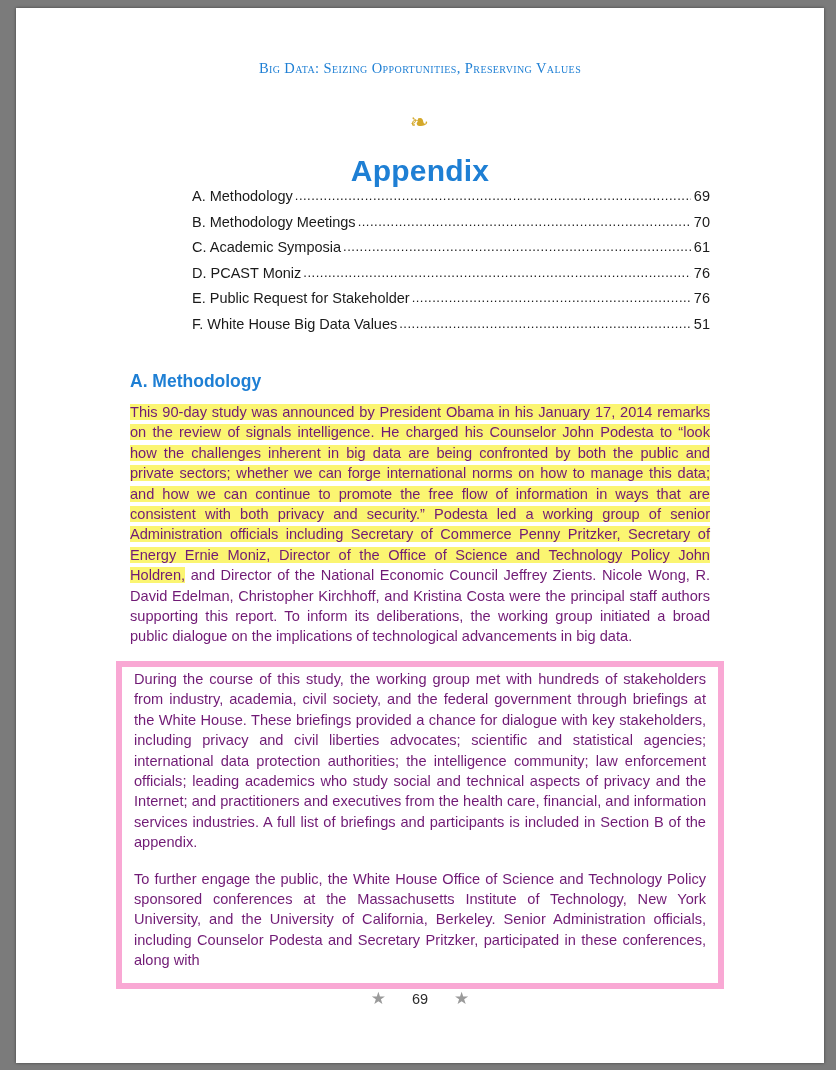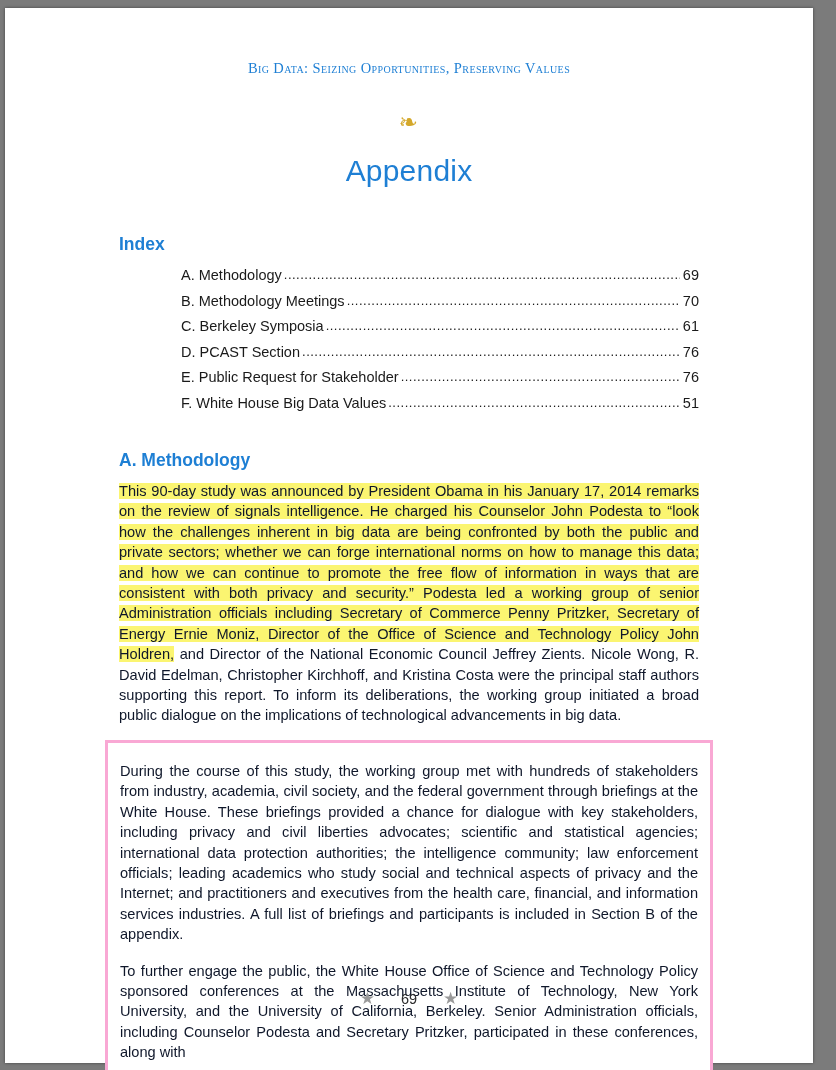--- a/index.html
+++ b/index.html
@@ -10,21 +10,21 @@
   }
   #viewport {
     position: relative;
     width: 836px;
     height: 1070px;
     background: #7b7b7b;
     overflow: hidden;
   }
   #page {
     position: absolute;
-    left: 5px;
+    left: 16px;
     top: 8px;
     width: 808px;
     height: 1055px;
     background: #ffffff;
     box-shadow: 0 0 3px rgba(0,0,0,0.45);
   }
   .running-head {
     margin: 52px 0 0 0;
     text-align: center;
     font-family: "Liberation Serif", serif;
@@ -39,21 +39,21 @@
     color: #d4a82a;
     font-size: 23px;
     font-family: "DejaVu Sans", sans-serif;
     line-height: 1;
     letter-spacing: 1px;
   }
   .doc-title {
     margin: 20px 0 0 0;
     text-align: center;
     font-size: 30px;
-    font-weight: normal;
+    font-weight: bold;
     color: #1e7fd4;
     letter-spacing: 0.2px;
   }
   .content {
     margin: 0 auto;
     padding: 0 0 0 0;
     width: 580px;
   }
   h2.section {
     font-size: 17.5px;
@@ -90,32 +90,32 @@
   }
   .idx-page {
     width: 22px;
     text-align: right;
     white-space: nowrap;
   }
 
   p.body {
     font-size: 14.6px;
     line-height: 20.4px;
-    color: #0f172a;
+    color: #701a75;
     text-align: justify;
     margin: 0 0 14px 0;
     hyphens: auto;
   }
   p.body:last-child { margin-bottom: 0; }
 
   .hl { background: #fbf571; }
 
   .green-box {
-    border: 3px solid #f9a8d4;
-    padding: 18px 12px 12px 12px;
+    border: 6px solid #f9a8d4;
+    padding: 2px 12px 12px 12px;
     margin: 12px -14px 17px -14px;
     background: #ffffff;
   }
   .green-box p.body { margin-bottom: 16px; }
   .green-box p.body:last-child { margin-bottom: 0; }
 
   .page-footer {
     position: absolute;
     left: 0; right: 0;
     bottom: 56px;
@@ -136,40 +136,39 @@
   <div id="page">
 
     <div class="running-head">Big Data: Seizing Opportunities, Preserving Values</div>
 
     <div class="ornament">❧</div>
 
     <div class="doc-title">Appendix</div>
 
     <div class="content">
 
-      <h2 class="section">Index</h2>
 
       <ul class="index-list">
         <li>
           <span class="idx-label">A. Methodology</span>
           <span class="idx-leader">..................................................................................................................................</span>
           <span class="idx-page">69</span>
         </li>
         <li>
           <span class="idx-label">B. Methodology Meetings</span>
           <span class="idx-leader">..................................................................................................................................</span>
           <span class="idx-page">70</span>
         </li>
         <li>
-          <span class="idx-label">C. Berkeley Symposia</span>
+          <span class="idx-label">C. Academic Symposia</span>
           <span class="idx-leader">..................................................................................................................................</span>
           <span class="idx-page">61</span>
         </li>
         <li>
-          <span class="idx-label">D. PCAST Section</span>
+          <span class="idx-label">D. PCAST Moniz</span>
           <span class="idx-leader">..................................................................................................................................</span>
           <span class="idx-page">76</span>
         </li>
         <li>
           <span class="idx-label">E. Public Request for Stakeholder</span>
           <span class="idx-leader">..................................................................................................................................</span>
           <span class="idx-page">76</span>
         </li>
         <li>
           <span class="idx-label">F. White House Big Data Values</span>

